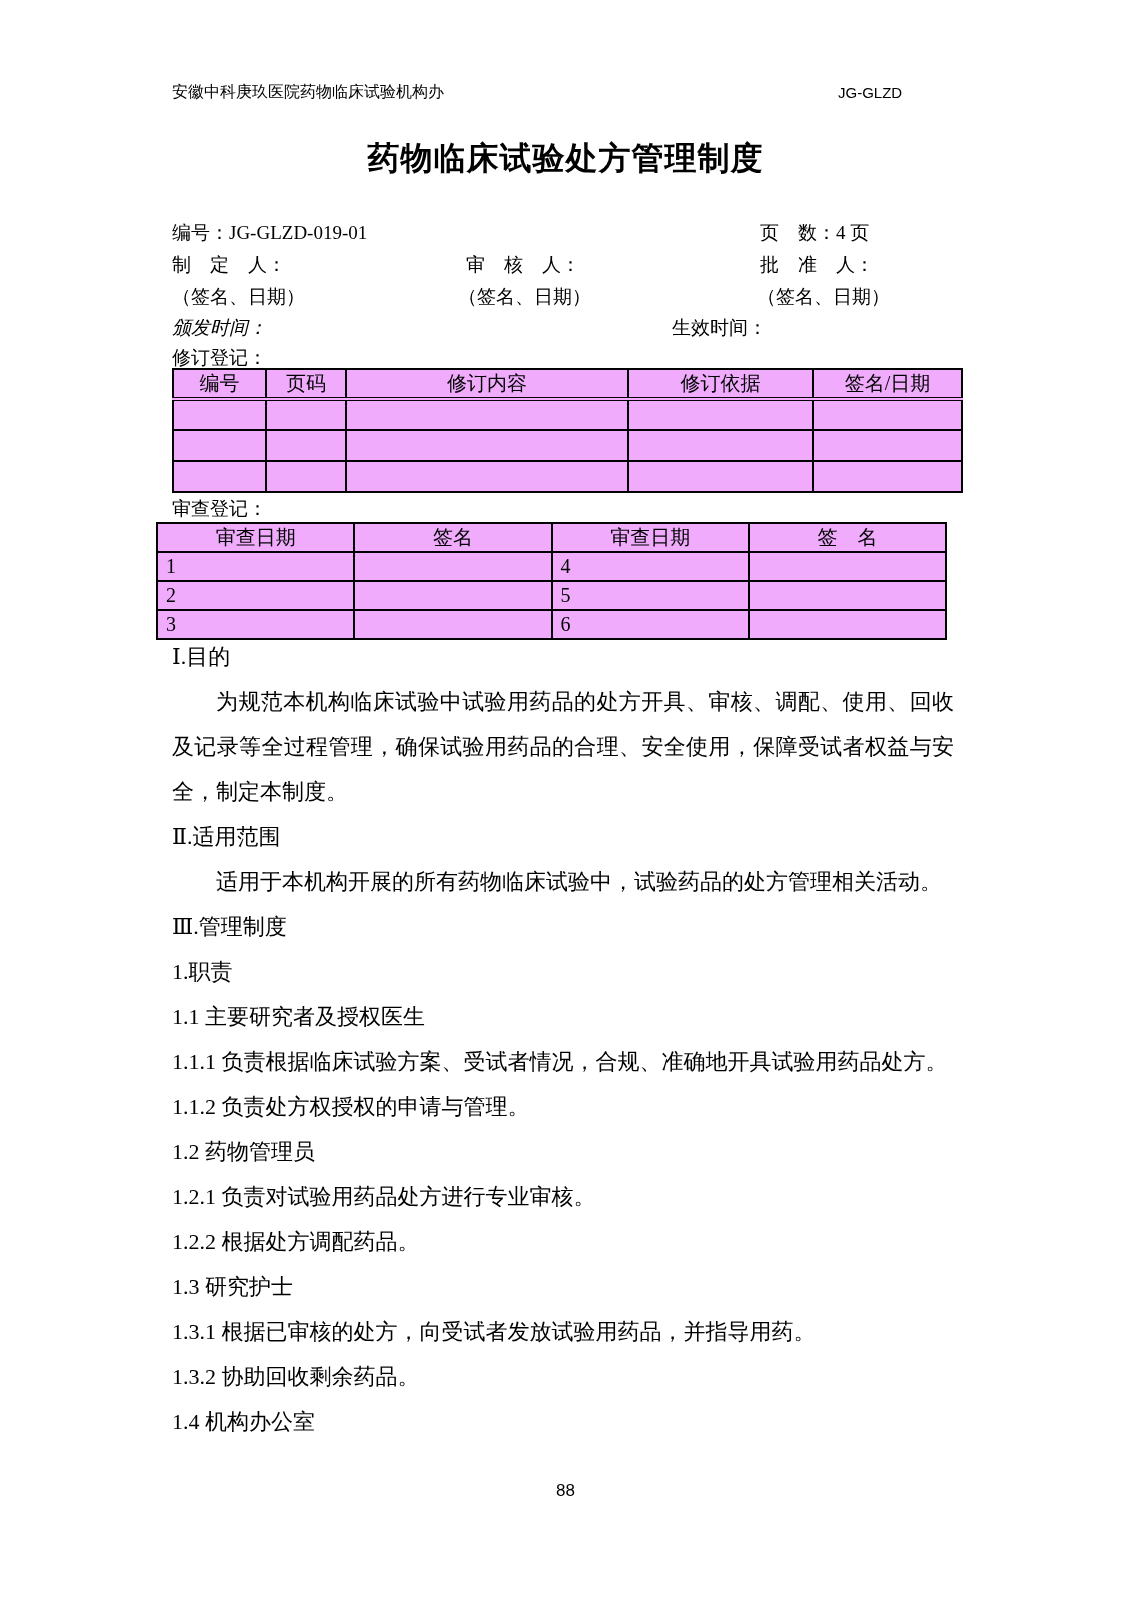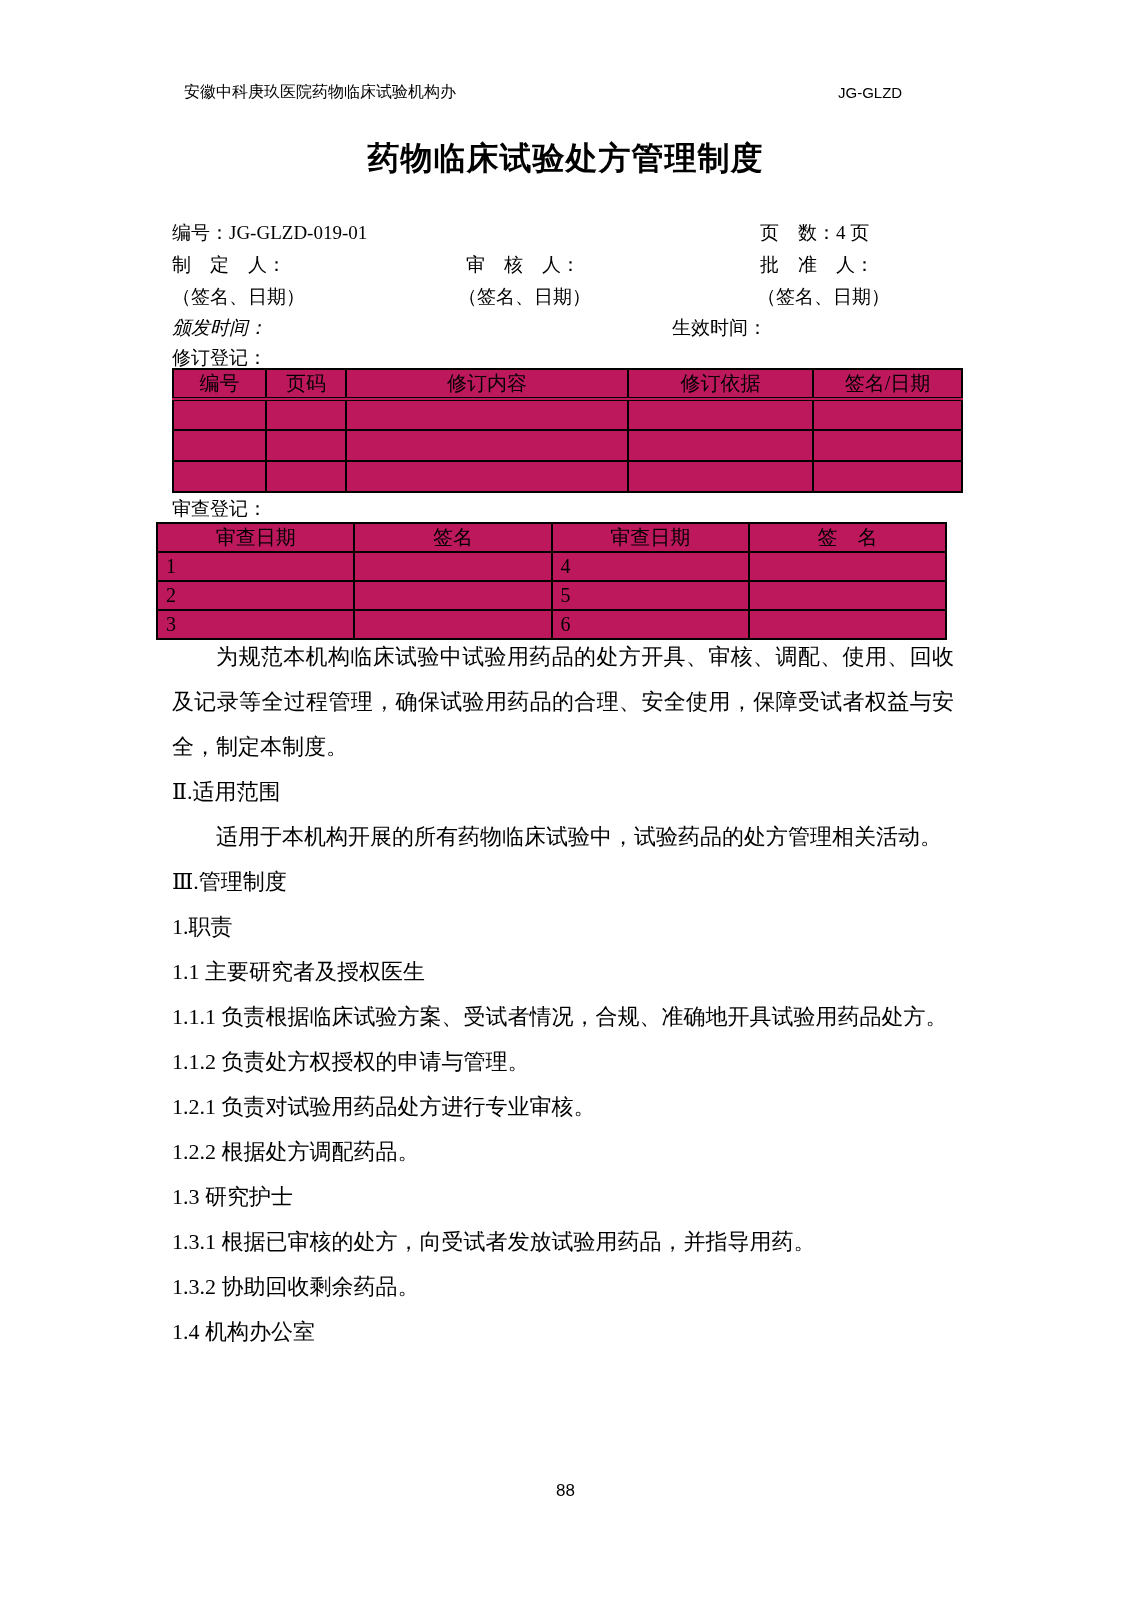--- a/index.html
+++ b/index.html
@@ -9,37 +9,37 @@
     width: 1131px;
     height: 1600px;
     background: #ffffff;
     color: #000000;
     font-family: "Liberation Serif", "DejaVu Serif", serif;
     overflow: hidden;
     margin: 0 auto;
   }
   .abs { position: absolute; line-height: 1.25; white-space: nowrap; }
 
-  .hdr-left  { left: 184px; top: 82px;  font-size: 16px; }
+  .hdr-left  { left: 172px; top: 82px;  font-size: 16px; }
   .hdr-right { left: 838px; top: 84px;  font-size: 15px; font-family: "Liberation Sans", sans-serif; }
 
   .doc-title {
     left: 0; right: 0; top: 137px;
     text-align: center;
     font-size: 32px;
     font-weight: bold;
     letter-spacing: 1px;
     white-space: nowrap;
     position: absolute;
   }
 
   .meta { position: absolute; left: 172px; top: 0; width: 791px; font-size: 19px; }
   .meta span { position: absolute; white-space: nowrap; line-height: 1.2; }
 
-  table { border-collapse: collapse; position: absolute; table-layout: fixed; background: #be185d; }
+  table { border-collapse: collapse; position: absolute; table-layout: fixed; background: #f0abfc; }
   th, td { border: 2px solid #000; font-weight: normal; font-size: 20px; overflow: hidden; }
 
   .t-rev { left: 172px; top: 368px; width: 791px; }
   .t-rev th { height: 29px; text-align: center; border-bottom: 4px double #000; }
   .t-rev td { height: 31px; }
 
   .lbl-review { left: 172px; top: 497px; font-size: 19px; }
 
   .t-chk { left: 156px; top: 522px; width: 791px; }
   .t-chk th { height: 29px; text-align: center; }
@@ -171,28 +171,30 @@
       <tr>
         <td>3</td>
         <td></td>
         <td>6</td>
         <td></td>
       </tr>
     </tbody>
   </table>
 
   <div class="body-text">
+    <div>Ⅰ.目的</div>
     <div class="para">为规范本机构临床试验中试验用药品的处方开具、审核、调配、使用、回收及记录等全过程管理，确保试验用药品的合理、安全使用，保障受试者权益与安全，制定本制度。</div>
     <div>Ⅱ.适用范围</div>
     <div class="para">适用于本机构开展的所有药物临床试验中，试验药品的处方管理相关活动。</div>
     <div>Ⅲ.管理制度</div>
     <div>1.职责</div>
     <div>1.1 主要研究者及授权医生</div>
     <div>1.1.1 负责根据临床试验方案、受试者情况，合规、准确地开具试验用药品处方。</div>
     <div>1.1.2 负责处方权授权的申请与管理。</div>
+    <div>1.2 药物管理员</div>
     <div>1.2.1 负责对试验用药品处方进行专业审核。</div>
     <div>1.2.2 根据处方调配药品。</div>
     <div>1.3 研究护士</div>
     <div>1.3.1 根据已审核的处方，向受试者发放试验用药品，并指导用药。</div>
     <div>1.3.2 协助回收剩余药品。</div>
     <div>1.4 机构办公室</div>
   </div>
 
   <div class="footer-page">88</div>
 

